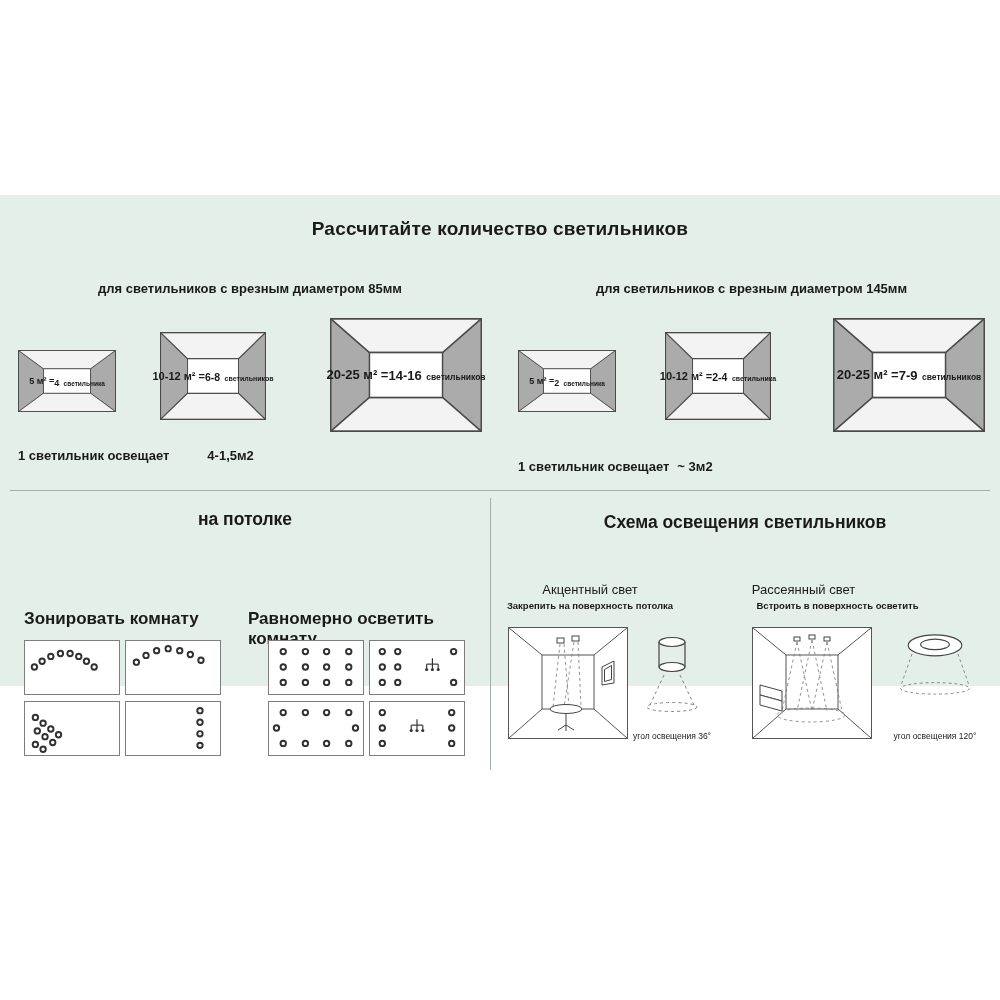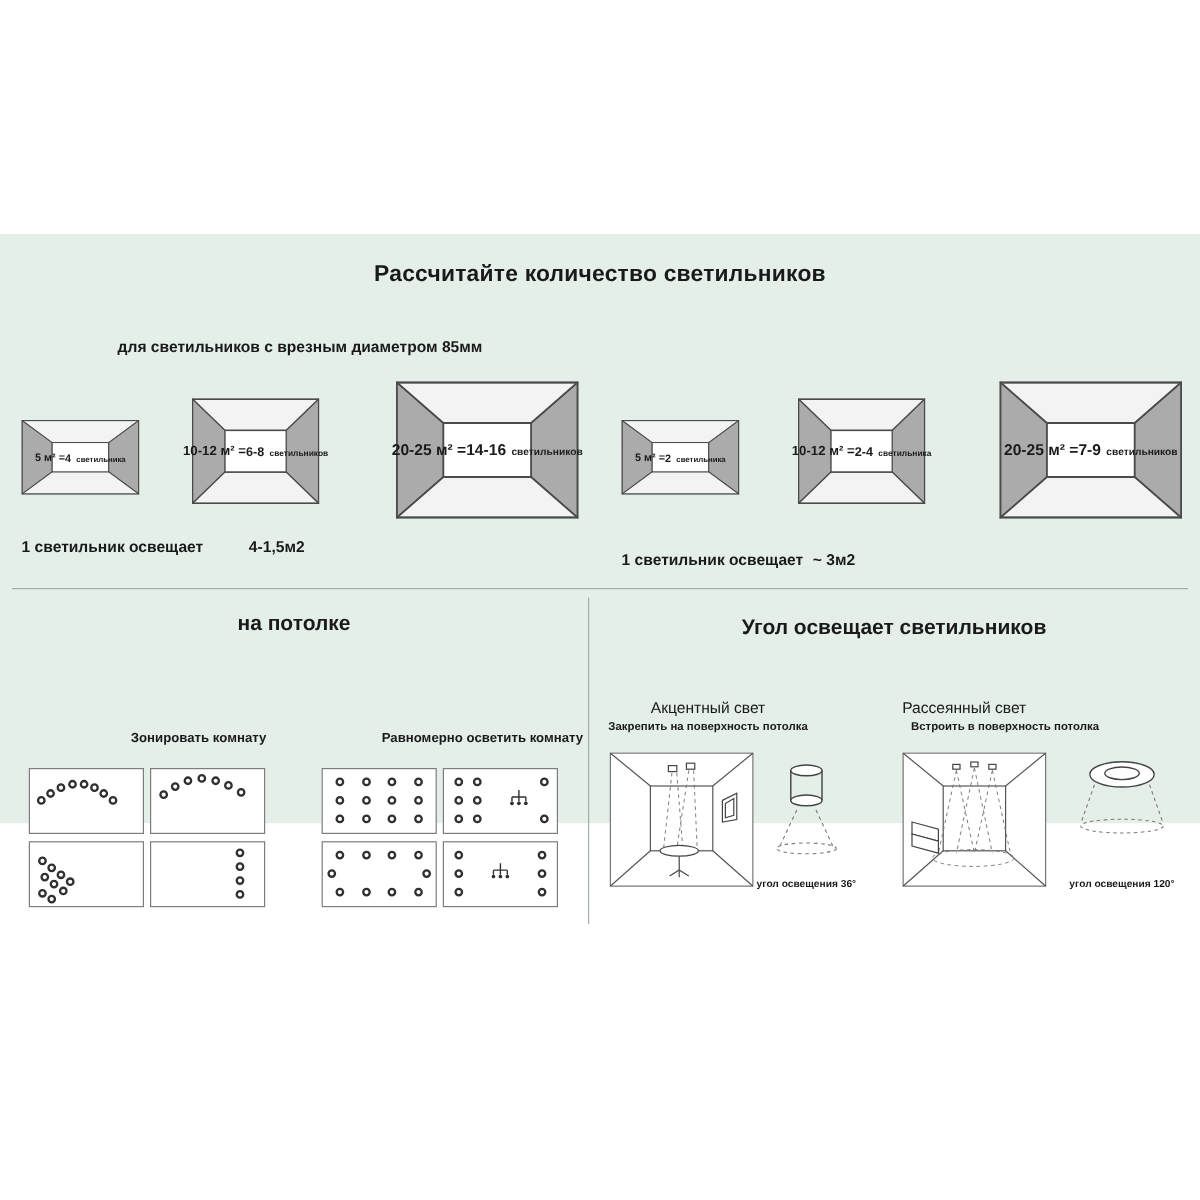--- a/index.html
+++ b/index.html
@@ -15,29 +15,29 @@
   .room-label{position:absolute;inset:0;display:flex;align-items:center;justify-content:center;text-align:center;font-weight:bold;line-height:1.18;white-space:nowrap}
   .room-sm .rl1{font-size:9px}.room-sm .rl2 b{font-size:9px}.room-sm .unit{font-size:6.5px}
   .room-md .rl1{font-size:11px}.room-md .rl2 b{font-size:10.5px}.room-md .unit{font-size:7px}
   .room-lg .rl1{font-size:13px}.room-lg .rl2 b{font-size:13px}.room-lg .unit{font-size:8.5px}
   .footnote{font-size:13px;font-weight:bold;display:flex;align-items:baseline}
   .footnote.gap-wide{gap:38px}
   .footnote.gap-narrow{gap:8px}
   .divider-h{left:10px;top:295px;width:980px;height:1px;background:#9fb0a8}
   .divider-v{left:490px;top:303px;width:1px;height:272px;background:#9fb0a8}
   .section-title{font-size:17.5px;font-weight:bold;text-align:center;line-height:1.32}
-  .group-label{font-size:11px;font-weight:bold;text-align:right}
+  .group-label{font-size:17px;font-weight:bold;text-align:left}
   .panel{position:absolute;width:96px;height:55px;background:#fff;border:1px solid #7d7d7d}
   .panel svg{width:100%;height:100%;display:block}
   circle.dot{fill:#fff;stroke:#303030;stroke-width:2}
   .sub-heading{font-size:13px;font-weight:normal;text-align:center}
   .sub-sub{font-size:9.5px;font-weight:bold;text-align:center}
   .illus{position:absolute}
   .illus svg{width:100%;height:100%;display:block}
-  .angle-caption{font-size:8.5px;font-weight:bold;text-align:center}
+  .angle-caption{font-size:8.5px;font-weight:normal;text-align:center}
 </style>
 </head>
 <body>
 
 <div class="canvas">
 
   <svg width="0" height="0" style="position:absolute" aria-hidden="true">
     <defs>
       <g id="roomShape">
         <rect x="0" y="0" width="100" height="66" fill="#fff"></rect>
@@ -59,20 +59,21 @@
         <circle cx="6" cy="2.5" r="1.6" fill="#303030" stroke="none"></circle>
       </g>
     </defs>
   </svg>
 
   <div class="band">
 
     <div class="abs main-title">Рассчитайте количество светильников</div>
 
     <div class="abs col-heading" style="left:18px;width:464px">для светильников с врезным диаметром 85мм</div>
+    <div class="abs col-heading" style="left:518px;width:467px">для светильников с врезным диаметром 145мм</div>
 
     <div class="room room-sm" style="left:18px;top:155px;width:98px;height:62px">
       <svg viewBox="0 0 100 66" preserveAspectRatio="none">
           <use href="#roomShape"></use>
         </svg>
       <div class="room-label">
         <div class="rl1">5 м² =</div>
         <div class="rl2"><b>4</b> <span class="unit">светильника</span></div>
       </div>
     </div>
@@ -251,26 +252,26 @@
             <circle class="dot" r="2.8" cx="12" cy="27"></circle>
             <circle class="dot" r="2.8" cx="12" cy="43"></circle>
         <use href="#chand" x="48" y="27"></use>
         <circle class="dot" r="2.8" cx="84" cy="11"></circle>
             <circle class="dot" r="2.8" cx="84" cy="27"></circle>
             <circle class="dot" r="2.8" cx="84" cy="43"></circle>
       </g>
         </svg>
     </div>
 
-    <div class="abs section-title" style="left:490px;width:510px;top:316px">Угол освещает светильников</div>
+    <div class="abs section-title" style="left:490px;width:510px;top:316px">Схема освещения светильников</div>
 
     <div class="abs sub-heading" style="left:500px;width:180px;top:387px">Акцентный свет</div>
     <div class="abs sub-sub" style="left:490px;width:200px;top:405px">Закрепить на поверхность потолка</div>
     <div class="abs sub-heading" style="left:711px;width:185px;top:387px">Рассеянный свет</div>
-    <div class="abs sub-sub" style="left:735px;width:205px;top:405px">Встроить в поверхность потолка</div>
+    <div class="abs sub-sub" style="left:735px;width:205px;top:405px">Встроить в поверхность осветить</div>
 
     <div class="illus" style="left:508px;top:432px;width:120px;height:112px">
       <svg viewBox="0 0 120 112">
         <rect x="0.5" y="0.5" width="119" height="111" fill="#fff" stroke="#555" stroke-width="1"></rect>
         <rect x="34" y="28" width="52" height="54" fill="#fff" stroke="#555" stroke-width="1"></rect>
         <line x1="0.5" y1="0.5" x2="34" y2="28" stroke="#555" stroke-width="1"></line>
         <line x1="119.5" y1="0.5" x2="86" y2="28" stroke="#555" stroke-width="1"></line>
         <line x1="0.5" y1="111.5" x2="34" y2="82" stroke="#555" stroke-width="1"></line>
         <line x1="119.5" y1="111.5" x2="86" y2="82" stroke="#555" stroke-width="1"></line>
         <g>

